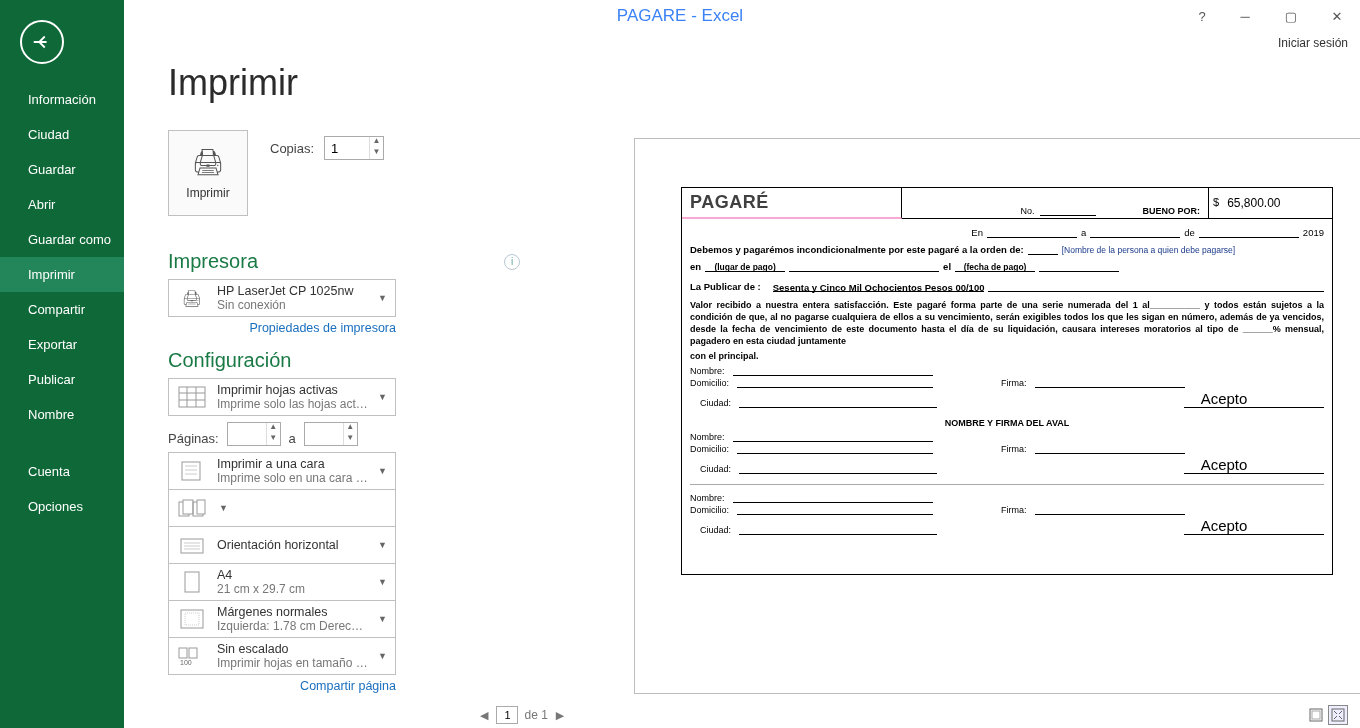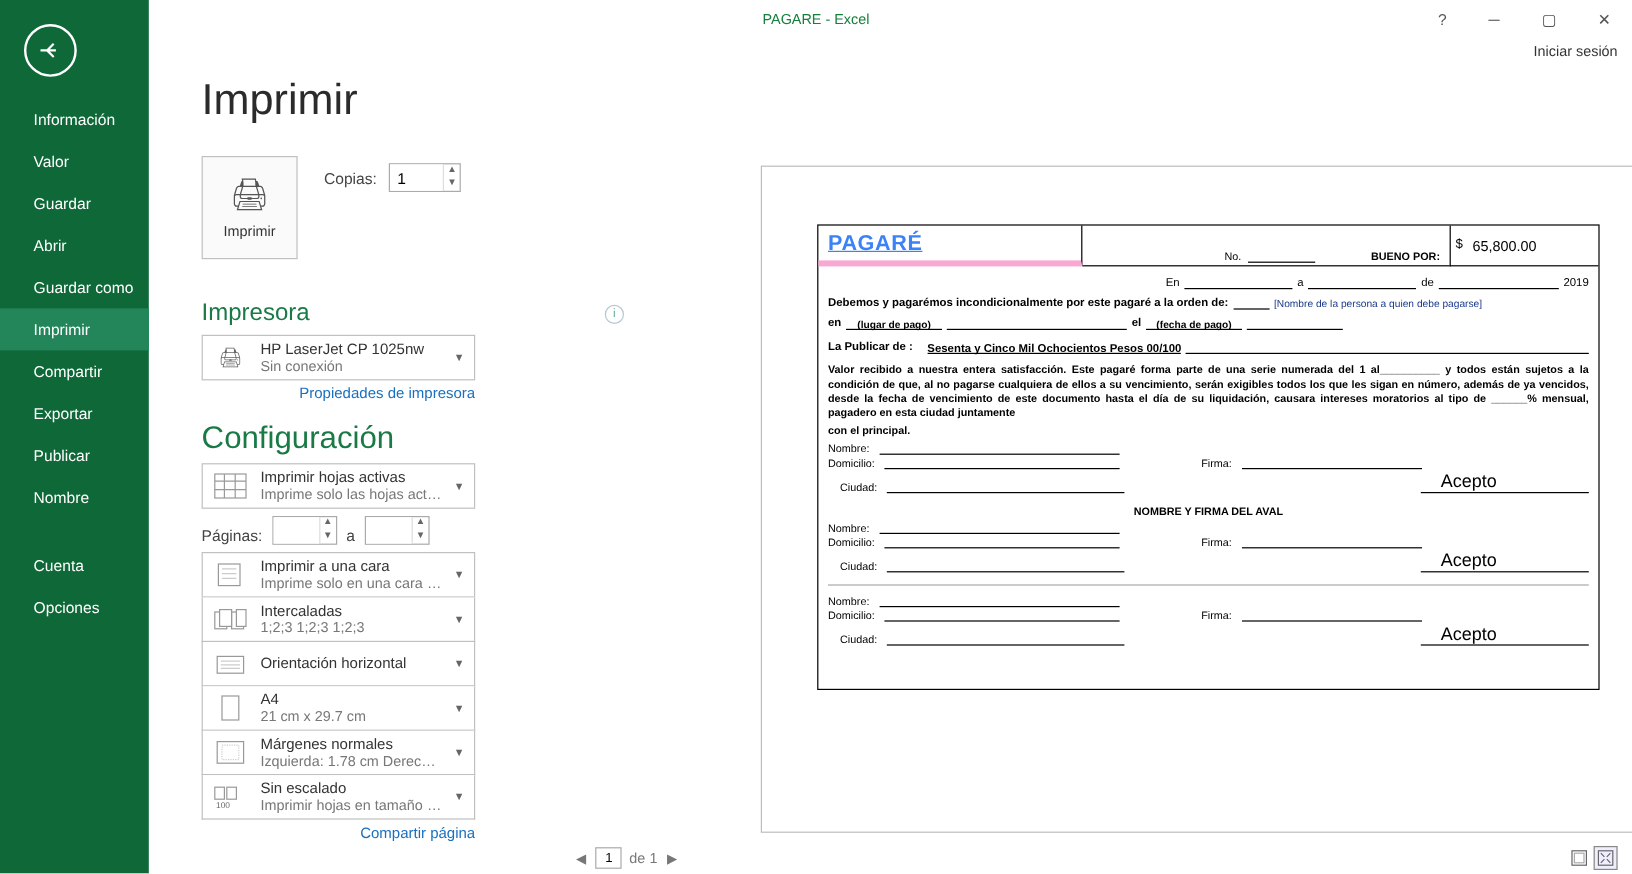--- a/index.html
+++ b/index.html
@@ -1,19 +1,19 @@
 <!DOCTYPE html>
 <html><head>
 <meta charset="utf-8">
 <style>
 * { box-sizing: border-box; margin: 0; padding: 0; font-family: "Segoe UI", Tahoma, sans-serif; }
 body { width: 1360px; height: 728px; background: #fff; overflow: hidden; position: relative; }
 
 .title-bar { height: 32px; display: flex; align-items: center; position: relative; background: #fff; }
-.title-bar .title { position: absolute; left: 50%; transform: translateX(-50%); font-size: 12px; color: #15803d; }
+.title-bar .title { position: absolute; left: 50%; transform: translateX(-50%); font-size: 17px; color: #3b82f6; }
 .title-bar .controls { position: absolute; right: 0; display: flex; }
 .title-bar .ctrl { width: 46px; height: 30px; display: flex; align-items: center; justify-content: center; font-size: 13px; color: #555; cursor: default; }
 .title-bar .ctrl.help { width: 40px; }
 .signin { position: absolute; right: 12px; top: 36px; font-size: 12px; color: #333; }
 
 .sidebar { position: absolute; left: 0; top: 0; width: 124px; height: 728px; background: #0e6838; color: #fff; }
 .sidebar .back { width: 44px; height: 44px; border: 2px solid #fff; border-radius: 50%; margin: 20px 0 0 20px; display: flex; align-items: center; justify-content: center; cursor: pointer; }
 .sidebar .back svg { width: 22px; height: 22px; }
 .sidebar .menu { margin-top: 18px; }
 .sidebar .item { padding: 10px 0 10px 28px; font-size: 13px; cursor: pointer; }
@@ -33,40 +33,40 @@
 .copies { display: flex; align-items: center; gap: 10px; margin-top: 6px; }
 .copies label { font-size: 13px; color:#444; }
 .spin { display:flex; align-items:center; border:1px solid #aaa; height:24px; }
 .spin input { width:44px; height:22px; border:none; outline:none; font-size:13px; padding-left:6px; }
 .spin .arrows { display:flex; flex-direction:column; width:14px; }
 .spin .arrows span { height:11px; font-size:8px; line-height:8px; text-align:center; color:#666; border-left:1px solid #ddd; cursor:pointer; }
 
 .section-h { font-size: 20px; font-weight:300; color:#1a7a46; margin-top:34px; margin-bottom:6px; display:flex; align-items:center; justify-content:space-between; }
 .section-h .info { width:16px; height:16px; border:1px solid #b8c7d0; border-radius:50%; font-size:10px; color:#6a9; display:flex; align-items:center; justify-content:center; }
 
-.config-h { font-size: 26px; font-weight:300; color:#1a7a46; margin-top:14px; margin-bottom:6px; }
+.config-h { font-size: 20px; font-weight:300; color:#1a7a46; margin-top:14px; margin-bottom:6px; }
 
 .selector { width: 228px; border:1px solid #c0c0c0; background:#fff; display:flex; align-items:center; padding:2px 6px 2px 6px; gap:8px; cursor:pointer; position:relative; margin-bottom:0; }
 .selector .sicon { width:34px; height:32px; display:flex; align-items:center; justify-content:center; flex-shrink:0; color:#666; }
 .selector .slabels { flex:1; min-width:0; padding:2px 0; }
 .selector .stitle { font-size:12.5px; color:#333; white-space:nowrap; overflow:hidden; text-overflow:ellipsis; }
 .selector .ssub { font-size:12px; color:#777; white-space:nowrap; overflow:hidden; text-overflow:ellipsis; }
 .selector .caret { font-size:9px; color:#666; padding:0 2px; }
 .selectors-group .selector + .selector { border-top:none; }
 
 .link { font-size:12.5px; color:#1a6fbf; text-align:right; width:228px; margin-top:4px; cursor:pointer; }
 
 .pages-row { display:flex; align-items:flex-end; gap:8px; margin:6px 0; font-size:13px; color:#444; }
 .pages-row .spin input { width:38px; }
 
 .preview-pane { position:absolute; left:510px; top:138px; width:788px; height:556px; border:1px solid #bdbdbd; background:#fff; }
 
 .doc { position:absolute; left:46px; top:48px; width:652px; height:388px; border:1px solid #000; background:#fff; font-size:9.5px; color:#000; }
 .doc .hdr { display:flex; }
-.doc .pagare-title { width:220px; border-right:1px solid #000; border-bottom:5px solid #f9a8d4; padding:4px 8px; font-size:18px; font-weight:700; color:#3b82f6; letter-spacing:0.5px; font-family: Arial; text-decoration: underline; }
+.doc .pagare-title { width:220px; border-right:1px solid #000; border-bottom:2px solid #f9a8d4; padding:4px 8px; font-size:18px; font-weight:700; color:#404040; letter-spacing:0.5px; font-family: Arial; }
 .doc .mid { flex:1; border-bottom:1px solid #000; display:flex; align-items:flex-end; justify-content:flex-end; padding:2px 8px; gap:6px; }
 .doc .mid .nolabel { font-size:9px; }
 .doc .mid .noline { width:56px; border-bottom:1px solid #000; height:10px; }
 .doc .bueno-box { width:124px; border-left:1px solid #000; border-bottom:1px solid #000; display:flex; align-items:center; }
 .doc .bueno-amount { font-size:12px; padding:0 4px; display:flex; gap:8px; }
 .doc .bueno-amount .d { font-size:11px; }
 .doc .row { padding:3px 8px; display:flex; align-items:flex-end; gap:4px; }
 .doc .uline { border-bottom:1px solid #000; height:10px; display:inline-block; }
 .doc .bold { font-weight:700; }
 .doc .bracket { color:#1a3a8a; font-size:8.5px; }
@@ -103,21 +103,21 @@
 <div class="signin">Iniciar sesión</div>
 
 <div class="sidebar">
   <div class="back">
     <svg viewBox="0 0 24 24" fill="none" stroke="#fff" stroke-width="2">
         <path d="M15 6l-6 6 6 6M3 12h14"></path>
       </svg>
   </div>
   <div class="menu">
     <div class="item">Información</div>
-    <div class="item">Valor</div>
+    <div class="item">Ciudad</div>
     <div class="item">Guardar</div>
     <div class="item">Abrir</div>
     <div class="item">Guardar como</div>
     <div class="item selected">Imprimir</div>
     <div class="item">Compartir</div>
     <div class="item">Exportar</div>
     <div class="item">Publicar</div>
     <div class="item">Nombre</div>
     <div class="spacer"></div>
     <div class="item">Cuenta</div>
@@ -216,24 +216,20 @@
       </div>
       <div class="selector">
         <div class="sicon">
             <svg width="28" height="20" viewBox="0 0 28 20">
               <rect x="1" y="4" width="10" height="14" fill="none" stroke="#999"></rect>
               <rect x="5" y="2" width="10" height="14" fill="#fff" stroke="#999"></rect>
               <rect x="15" y="4" width="10" height="14" fill="none" stroke="#999"></rect>
               <rect x="19" y="2" width="8" height="14" fill="#fff" stroke="#999"></rect>
             </svg>
           </div>
-        <div class="slabels">
-          <div class="stitle">Intercaladas</div>
-          <div class="ssub">1;2;3    1;2;3    1;2;3</div>
-        </div>
         <div class="caret">▼</div>
       </div>
       <div class="selector">
         <div class="sicon">
             <svg width="26" height="20" viewBox="0 0 26 20">
               <rect x="2" y="4" width="22" height="14" fill="none" stroke="#999"></rect>
               <line x1="5" y1="8" x2="21" y2="8" stroke="#ccc"></line>
               <line x1="5" y1="11" x2="21" y2="11" stroke="#ccc"></line>
               <line x1="5" y1="14" x2="21" y2="14" stroke="#ccc"></line>
             </svg>

